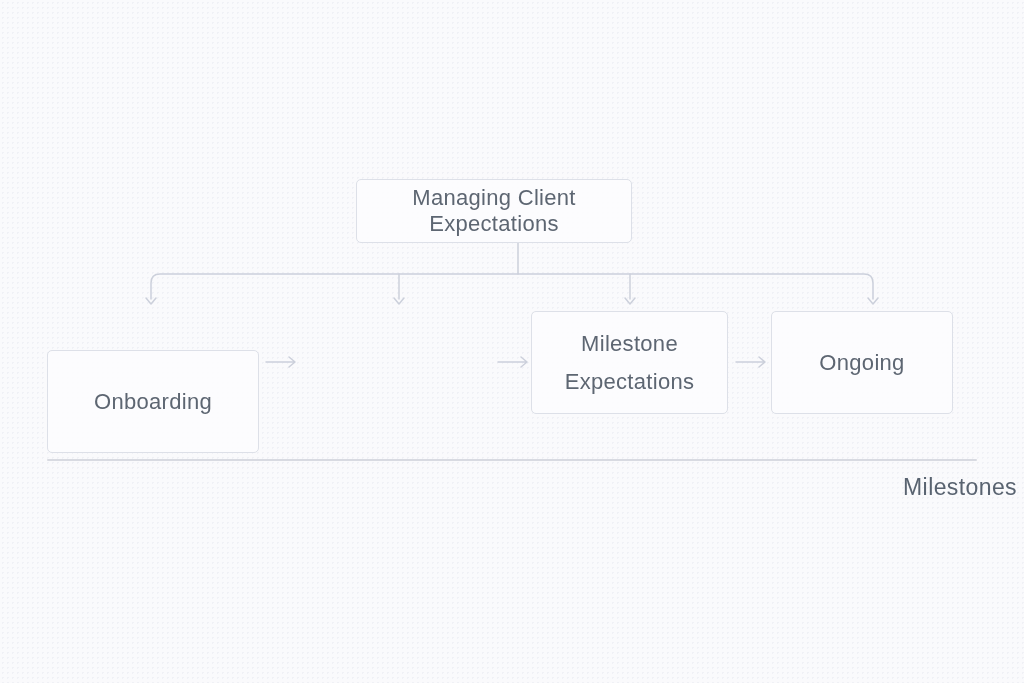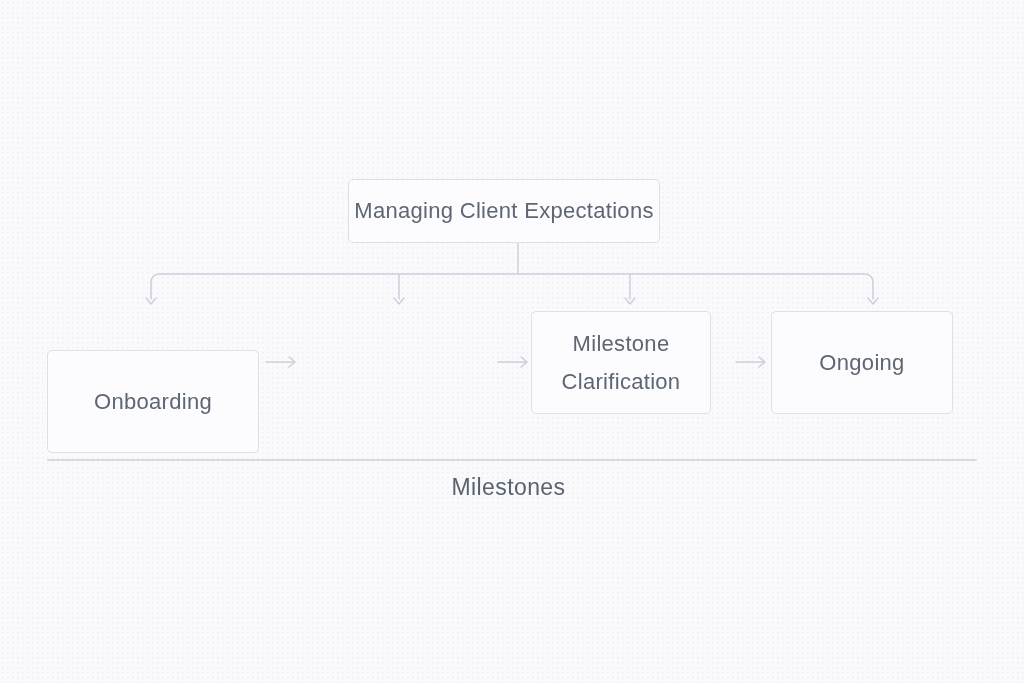--- a/index.html
+++ b/index.html
@@ -25,37 +25,36 @@
     border: 1px solid #dde0e8;
     border-radius: 5px;
     display: flex;
     flex-direction: column;
     align-items: center;
     justify-content: center;
     text-align: center;
     letter-spacing: 0.3px;
   }
   .node-title {
-    left: 348px;
+    left: 356px;
     top: 179px;
-    width: 312px;
+    width: 276px;
     height: 64px;
     font-size: 22px;
-    text-align: right;
   }
   .node-step {
     top: 311px;
     height: 103px;
     font-size: 22px;
     line-height: 38px;
   }
   .node-step .line { display: block; }
   #step-0 { left: 47px;  width: 212px; margin-top: 39px; }
   #step-1 { left: 302px; width: 188px; }
-  #step-2 { left: 531px; width: 180px; }
+  #step-2 { left: 531px; width: 197px; }
   #step-3 { left: 771px; width: 182px; }
 
   .connector-layer {
     position: absolute;
     left: 0; top: 0;
     width: 1024px;
     height: 683px;
     pointer-events: none;
   }
 
@@ -66,21 +65,21 @@
     width: 930px;
     height: 2px;
     background: #d8dae1;
     border-radius: 1px;
   }
   .footer-label {
     position: absolute;
     left: 0;
     top: 474px;
     width: 1017px;
-    text-align: center;
+    text-align: right;
     font-size: 23px;
     letter-spacing: 0.4px;
     color: #596370;
   }
 </style>
 </head>
 <body>
 
 <div class="canvas">
 
@@ -107,21 +106,21 @@
 
   <div class="node node-title">
     <span>Managing Client Expectations</span>
   </div>
 
   <div class="node node-step" id="step-0">
     <span class="line">Onboarding</span>
   </div>
   <div class="node node-step" id="step-2">
     <span class="line">Milestone</span>
-    <span class="line">Clarification</span>
+    <span class="line">Expectations</span>
   </div>
   <div class="node node-step" id="step-3">
     <span class="line">Ongoing</span>
   </div>
 
   <div class="divider"></div>
   <div class="footer-label">Milestones</div>
 
 </div>
 

